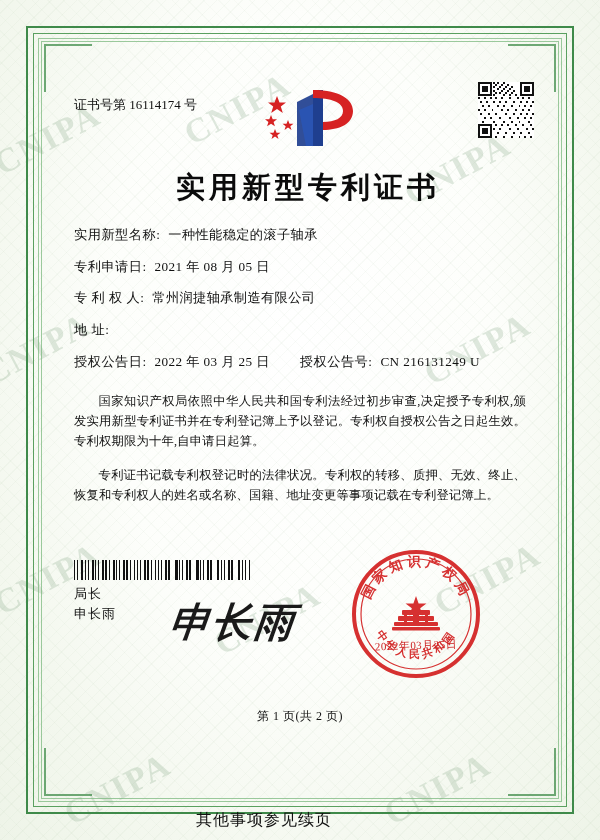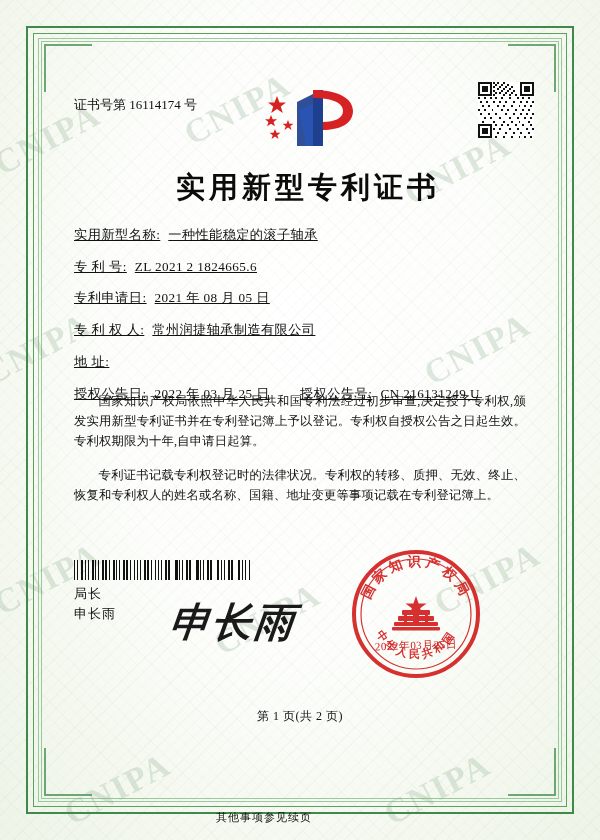--- a/index.html
+++ b/index.html
@@ -126,21 +126,20 @@
     font-family: Liberation Serif, serif;
   }
 
   .fields {
     position: absolute;
     left: 14px; top: 168px;
     width: 455px;
     font-size: 13.2px;
     color: #111;
     line-height: 1;
-    text-decoration: underline;
   }
   .field-row {
     display: flex;
     align-items: baseline;
     margin-bottom: 18.5px;
     white-space: nowrap;
   }
   .field-label {
     flex: 0 0 auto;
     letter-spacing: 0.5px;
@@ -228,21 +227,21 @@
     font-size: 12px;
     color: #111;
     letter-spacing: 0.5px;
   }
 
   .footer-note {
     position: absolute;
     left: 0; top: 810px;
     width: 528px;
     text-align: center;
-    font-size: 11px;
+    font-size: 16px;
     color: #111;
     letter-spacing: 1px;
     font-family: Liberation Serif, serif;
   }
 </style>
 </head>
 <body>
 
 <div class="page">
   <div class="texture"></div>
@@ -410,24 +409,20 @@
     </svg>
 
     <div class="title">实用新型专利证书</div>
 
     <div class="fields">
       <div class="field-row">
         <span class="field-label">实用新型名称:</span>
         <span class="field-value">一种性能稳定的滚子轴承</span>
       </div>
       <div class="field-row">
-        <span class="field-label">专 利 号:</span>
-        <span class="field-value">ZL 2021 2 1824665.6</span>
-      </div>
-      <div class="field-row">
         <span class="field-label">专利申请日:</span>
         <span class="field-value">2021 年 08 月 05 日</span>
       </div>
       <div class="field-row">
         <span class="field-label">专 利 权 人:</span>
         <span class="field-value">常州润捷轴承制造有限公司</span>
       </div>
       <div class="field-row">
         <span class="field-label">地        址:</span>
       </div>

